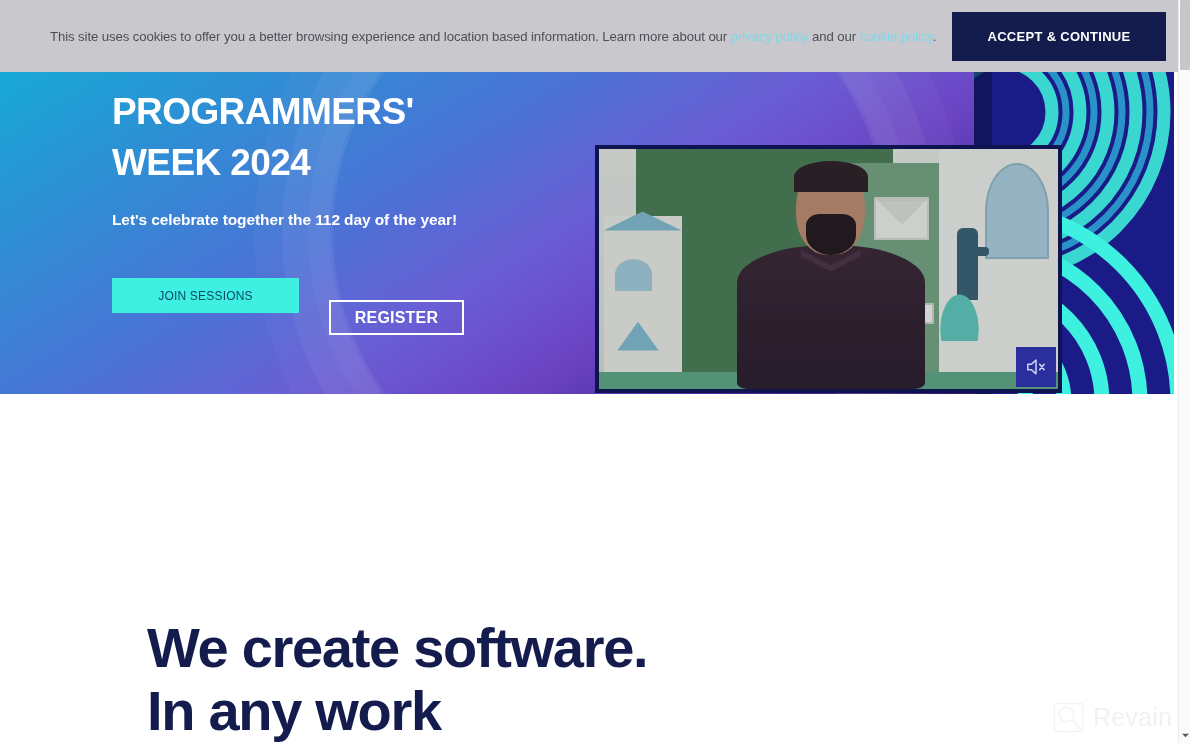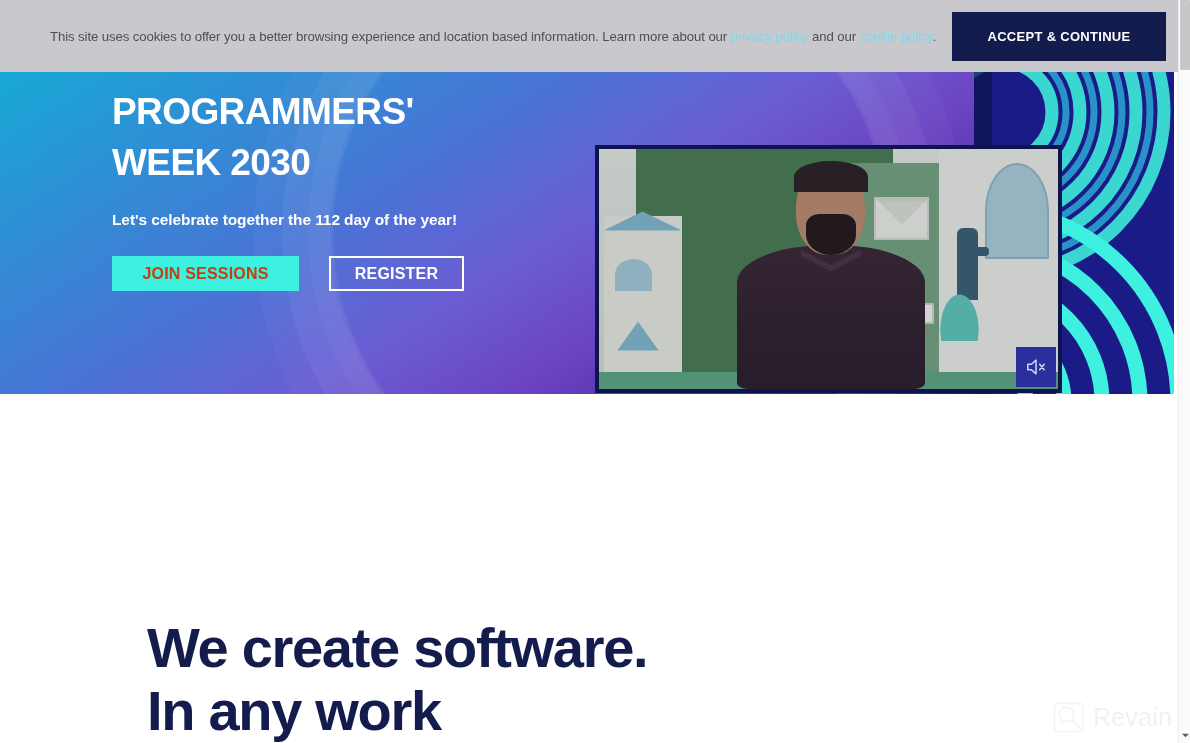--- a/index.html
+++ b/index.html
@@ -100,38 +100,38 @@
     font-weight: bold;
     letter-spacing: -0.1px;
   }
   .hero-btns {
     margin-top: 27px;
     display: flex; gap: 30px; align-items: center;
   }
   .btn-join {
     width: 187px; height: 35px;
     background: #3ef0e0;
-    color: #c2410c;
+    color: #0c4a6e;
     border: none;
     font-family: "Liberation Sans", sans-serif;
-    font-size: 16px; font-weight: bold;
+    font-size: 12px; font-weight: normal;
     letter-spacing: 0.2px;
     cursor: pointer;
     display: flex; align-items: center; justify-content: center;
   }
   .btn-register {
     width: 135px; height: 35px;
     background: transparent;
     color: #ffffff;
     border: 2px solid #ffffff;
     font-family: "Liberation Sans", sans-serif;
     font-size: 16px; font-weight: bold;
     letter-spacing: 0.2px;
     cursor: pointer;
-    display: flex; align-items: center; justify-content: center;
+    display: flex; align-items: center; justify-content: center; margin-top: 44px;
   }
 
   
   .hero-video {
     position: absolute; left: 595px; top: 73px;
     width: 467px; height: 248px;
     background: #0d1450;
     padding: 4px;
     z-index: 5;
     overflow: hidden;
@@ -350,21 +350,21 @@
             <circle cx="10" cy="330" r="194"></circle>
           </g>
           <rect x="0" y="0" width="18" height="322" fill="#0d1450" opacity="0.75"></rect>
         </g>
       </svg>
     </div>
 
     <div class="hero-content">
       <div class="hero-title">
         <div>PROGRAMMERS'</div>
-        <div>WEEK 2030</div>
+        <div>WEEK 2024</div>
       </div>
       <div class="hero-sub">Let's celebrate together the 112 day of the year!</div>
       <div class="hero-btns">
         <button class="btn-join">JOIN SESSIONS</button>
         <button class="btn-register">REGISTER</button>
       </div>
     </div>
 
     <div class="hero-video">
       <div class="video-inner">

